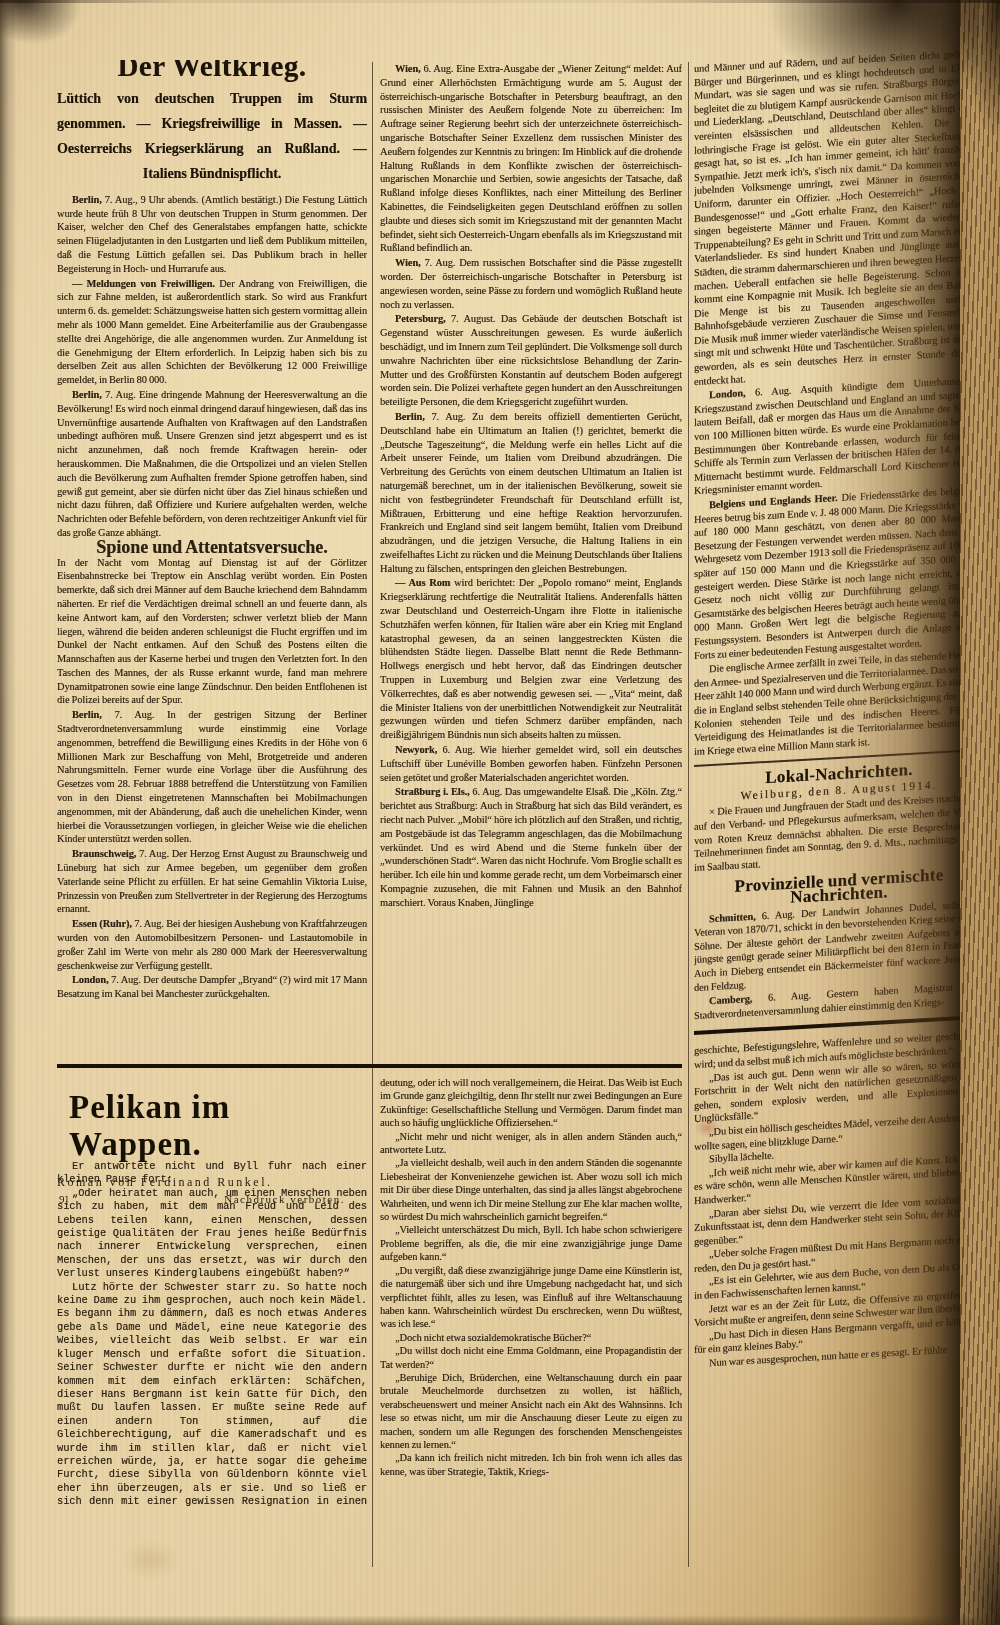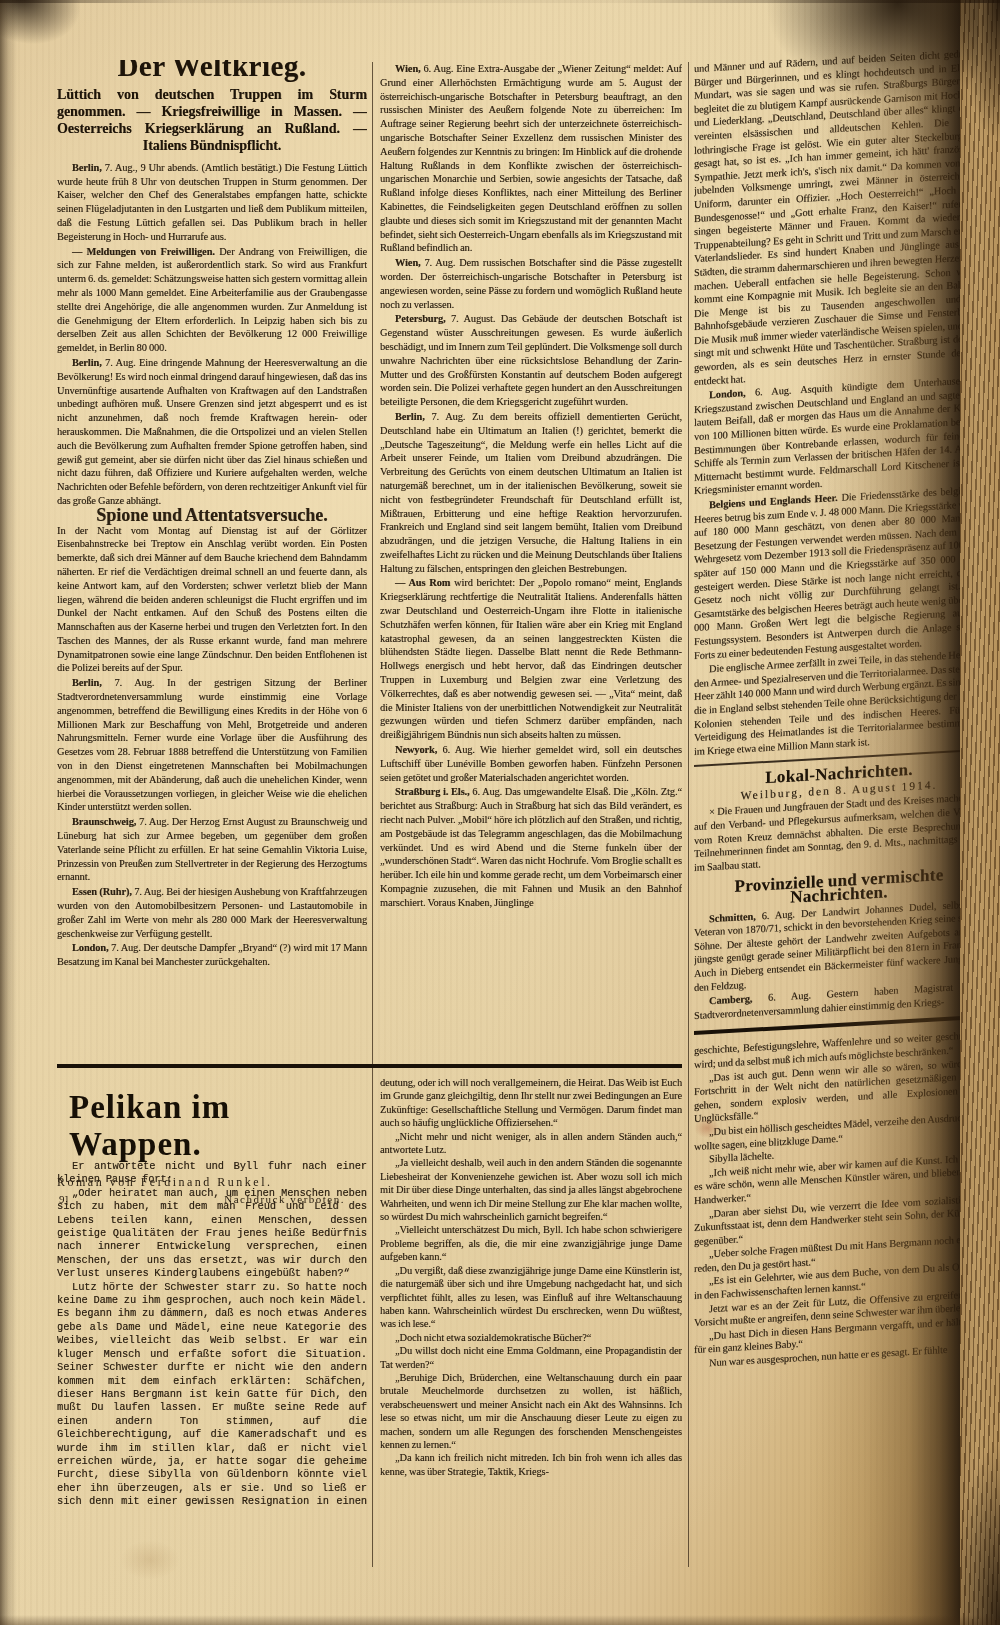--- a/index.html
+++ b/index.html
@@ -13,21 +13,21 @@
       linear-gradient(115deg,#dfc79a 0%,#e9d5a9 30%,#e6d2a6 55%,#dcc293 78%,#caa96f 90%,#b08a52 100%);
     background-color:#e4cfa2;
   }
   
   .body{font-size:10.3px;line-height:13.8px;text-align:justify;word-spacing:-0.4px;letter-spacing:-0.05px;
         text-shadow:0.35px 0.25px 0.2px rgba(46,32,16,0.45);}
   .news p{margin:0 0 1px;text-indent:15px;}
   .news p.cont{text-indent:0;}
   .dl{font-weight:bold;}
   .main-head{font-size:29px;font-weight:bold;text-align:center;margin:0 0 9px;letter-spacing:0.5px;color:#1d1409;}
-  .summary{font-weight:bold;font-size:14px;line-height:17px;text-align:justify;text-align-last:center;margin:12px 0 7px;color:#1d1409;}
+  .summary{font-weight:bold;font-size:14px;line-height:25px;text-align:justify;text-align-last:center;margin:12px 0 7px;color:#1d1409;}
   .crosshead{text-align:center;font-weight:bold;font-size:18px;margin:3px 0 2px;text-indent:0 !important;font-family:Liberation Serif, serif;}
   .thick-rule{height:4px;background:#191108;}
   .sep-rule{height:2px;background:rgba(28,18,8,0.85);margin:7px 14px 6px 0;}
   .sec-head{text-align:center;font-weight:bold;font-size:17px;margin:8px 0 3px;color:#1d1409;letter-spacing:0.3px;}
   .lokal-dl{text-align:center !important;letter-spacing:2px;font-size:11.5px;margin:1px 0 3px;text-indent:0 !important;}
   .novel-title{font-size:33px;font-weight:bold;text-align:left;margin:12px;letter-spacing:1px;color:#171006;}
   .novel-byline{text-align:left;font-size:12px;letter-spacing:2.5px;margin:7px 0 3px;}
   .novel-meta{display:flex;justify-content:space-between;font-size:11px;padding:0 2px;}
   .novel-meta .rights{letter-spacing:1.5px;margin-right:22px;}
   .novel p{margin:0;text-indent:15px;}

